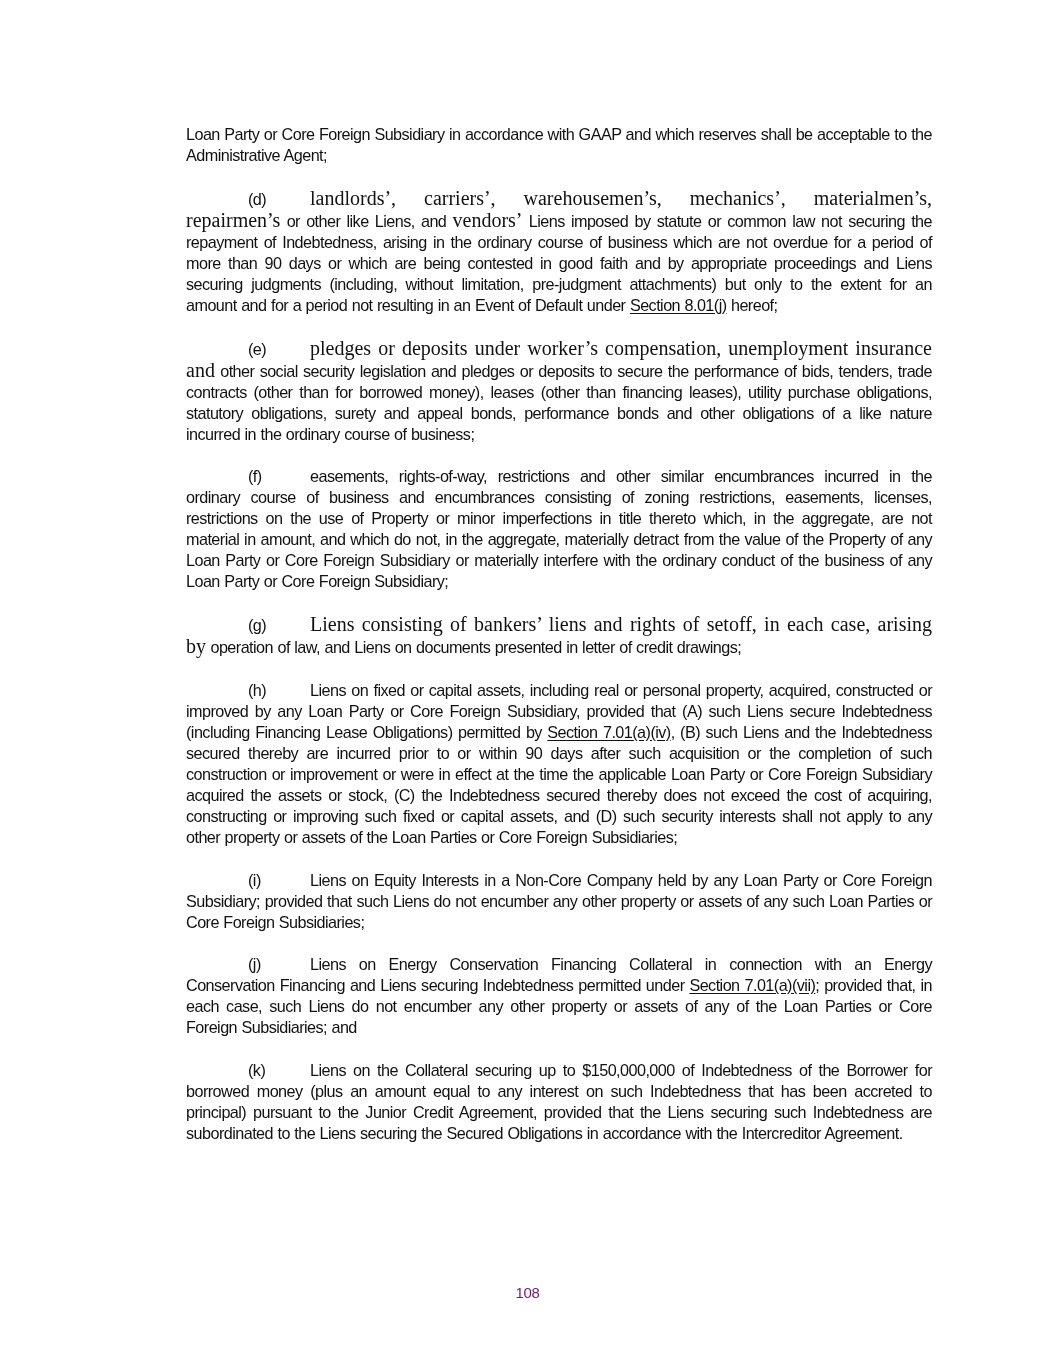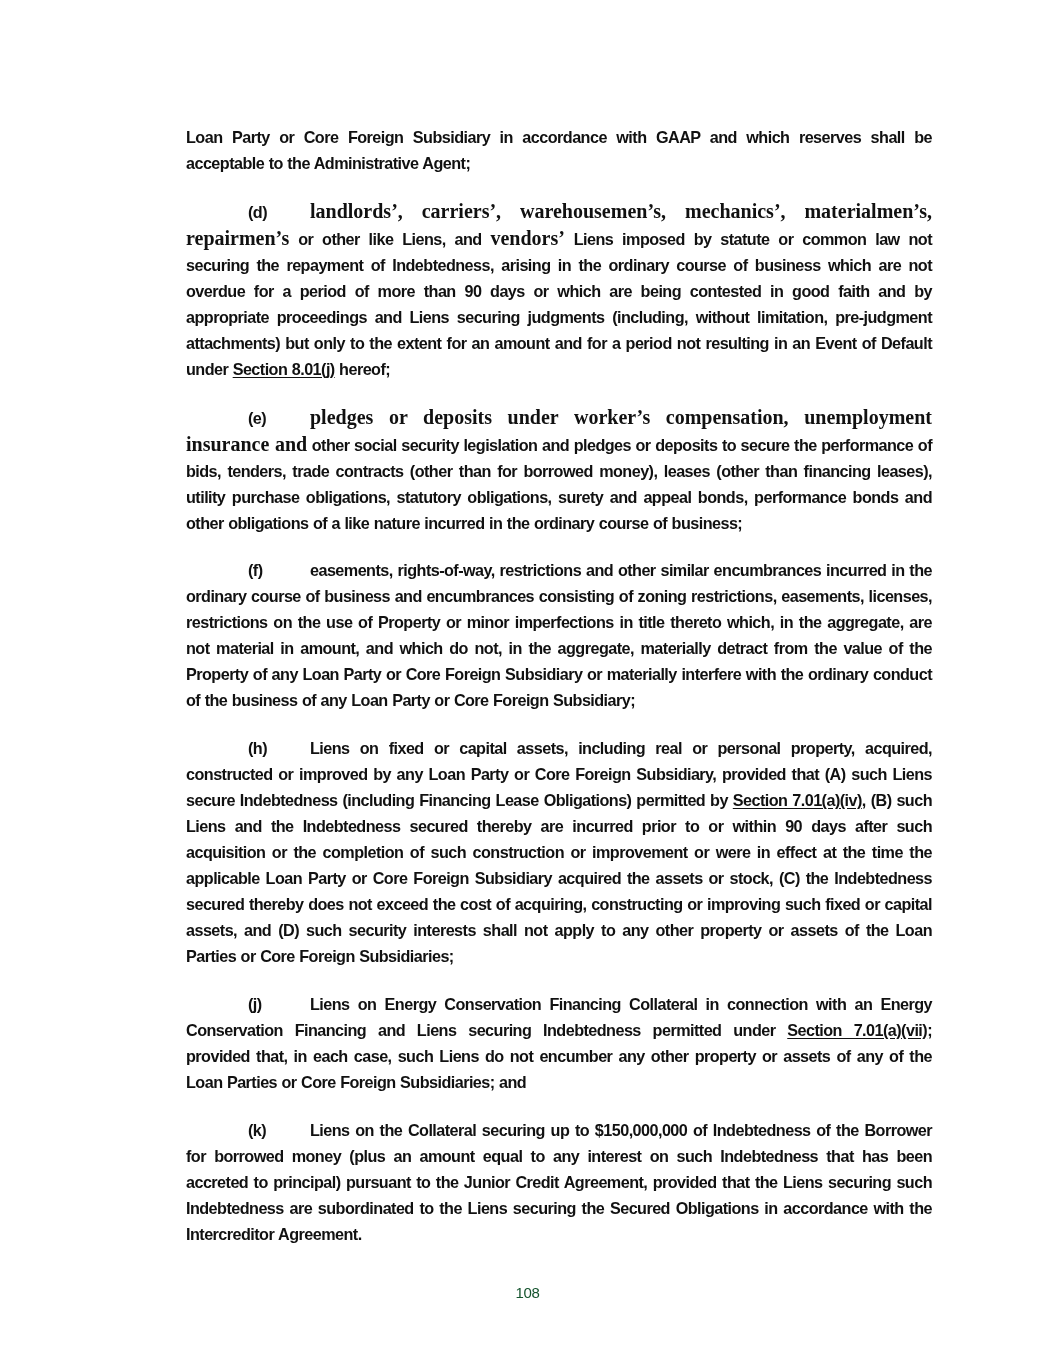--- a/index.html
+++ b/index.html
@@ -16,27 +16,26 @@
     }
     .page {
       position: absolute;
       left: 186px;
       top: 124px;
       width: 746px;
     }
     .para {
       font-family: "Liberation Sans", sans-serif;
       font-size: 16.2px;
-      line-height: 26px;
+      line-height: 21px;
       text-align: justify;
       margin: 0 0 21.75px 0;
       letter-spacing: -0.55px;
       word-spacing: 0.5px;
       transform-origin: 0 0;
-      font-weight: bold;
     }
     .para.first { margin-bottom: 21.75px; }
     .label {
       display: inline-block;
       margin-left: 62px;
       width: 62px;
     }
     .serif {
       font-family: "Liberation Serif", serif;
       font-size: 20px;
@@ -48,39 +47,41 @@
     }
     .page-number {
       position: absolute;
       top: 1284px;
       left: 0;
       width: 1055px;
       text-align: center;
       font-family: "Liberation Sans", sans-serif;
       font-size: 15px;
       letter-spacing: -0.4px;
-      color: #14532d;
+      color: #701a75;
     }
   </style>
 </head>
 <body>
 
 <div class="page">
 
   <p class="para first">Loan Party or Core Foreign Subsidiary in accordance with GAAP and which reserves shall be acceptable to the Administrative Agent;</p>
 
   <p class="para"><span class="label">(d)</span><span class="serif">landlords’, carriers’, warehousemen’s, mechanics’, materialmen’s, repairmen’s</span><span> or other like Liens, and </span><span class="serif">vendors’</span><span> Liens imposed by statute or common law not securing the repayment of Indebtedness, arising in the ordinary course of business which are not overdue for a period of more than 90 days or which are being contested in good faith and by appropriate proceedings and Liens securing judgments (including, without limitation, pre-judgment attachments) but only to the extent for an amount and for a period not resulting in an Event of Default under </span><span class="ref">Section 8.01(j)</span><span> hereof;</span></p>
 
   <p class="para"><span class="label">(e)</span><span class="serif">pledges or deposits under worker’s compensation, unemployment insurance and</span><span> other social security legislation and pledges or deposits to secure the performance of bids, tenders, trade contracts (other than for borrowed money), leases (other than financing leases), utility purchase obligations, statutory obligations, surety and appeal bonds, performance bonds and other obligations of a like nature incurred in the ordinary course of business;</span></p>
 
   <p class="para"><span class="label">(f)</span><span>easements, rights-of-way, restrictions and other similar encumbrances incurred in the ordinary course of business and encumbrances consisting of zoning restrictions, easements, licenses, restrictions on the use of Property or minor imperfections in title thereto which, in the aggregate, are not material in amount, and which do not, in the aggregate, materially detract from the value of the Property of any Loan Party or Core Foreign Subsidiary or materially interfere with the ordinary conduct of the business of any Loan Party or Core Foreign Subsidiary;</span></p>
 
+  <p class="para"><span class="label">(g)</span><span class="serif">Liens consisting of bankers’ liens and rights of setoff, in each case, arising by</span><span> operation of law, and Liens on documents presented in letter of credit drawings;</span></p>
 
   <p class="para"><span class="label">(h)</span><span>Liens on fixed or capital assets, including real or personal property, acquired, constructed or improved by any Loan Party or Core Foreign Subsidiary, provided that (A) such Liens secure Indebtedness (including Financing Lease Obligations) permitted by </span><span class="ref">Section 7.01(a)(iv)</span><span>, (B) such Liens and the Indebtedness secured thereby are incurred prior to or within 90 days after such acquisition or the completion of such construction or improvement or were in effect at the time the applicable Loan Party or Core Foreign Subsidiary acquired the assets or stock, (C) the Indebtedness secured thereby does not exceed the cost of acquiring, constructing or improving such fixed or capital assets, and (D) such security interests shall not apply to any other property or assets of the Loan Parties or Core Foreign Subsidiaries;</span></p>
 
+  <p class="para"><span class="label">(i)</span><span>Liens on Equity Interests in a Non-Core Company held by any Loan Party or Core Foreign Subsidiary; provided that such Liens do not encumber any other property or assets of any such Loan Parties or Core Foreign Subsidiaries;</span></p>
 
   <p class="para"><span class="label">(j)</span><span>Liens on Energy Conservation Financing Collateral in connection with an Energy Conservation Financing and Liens securing Indebtedness permitted under </span><span class="ref">Section 7.01(a)(vii)</span><span>; provided that, in each case, such Liens do not encumber any other property or assets of any of the Loan Parties or Core Foreign Subsidiaries; and</span></p>
 
   <p class="para"><span class="label">(k)</span><span>Liens on the Collateral securing up to $150,000,000 of Indebtedness of the Borrower for borrowed money (plus an amount equal to any interest on such Indebtedness that has been accreted to principal) pursuant to the Junior Credit Agreement, provided that the Liens securing such Indebtedness are subordinated to the Liens securing the Secured Obligations in accordance with the Intercreditor Agreement.</span></p>
 
 </div>
 
 <div class="page-number">108</div>
 
 </body></html>

